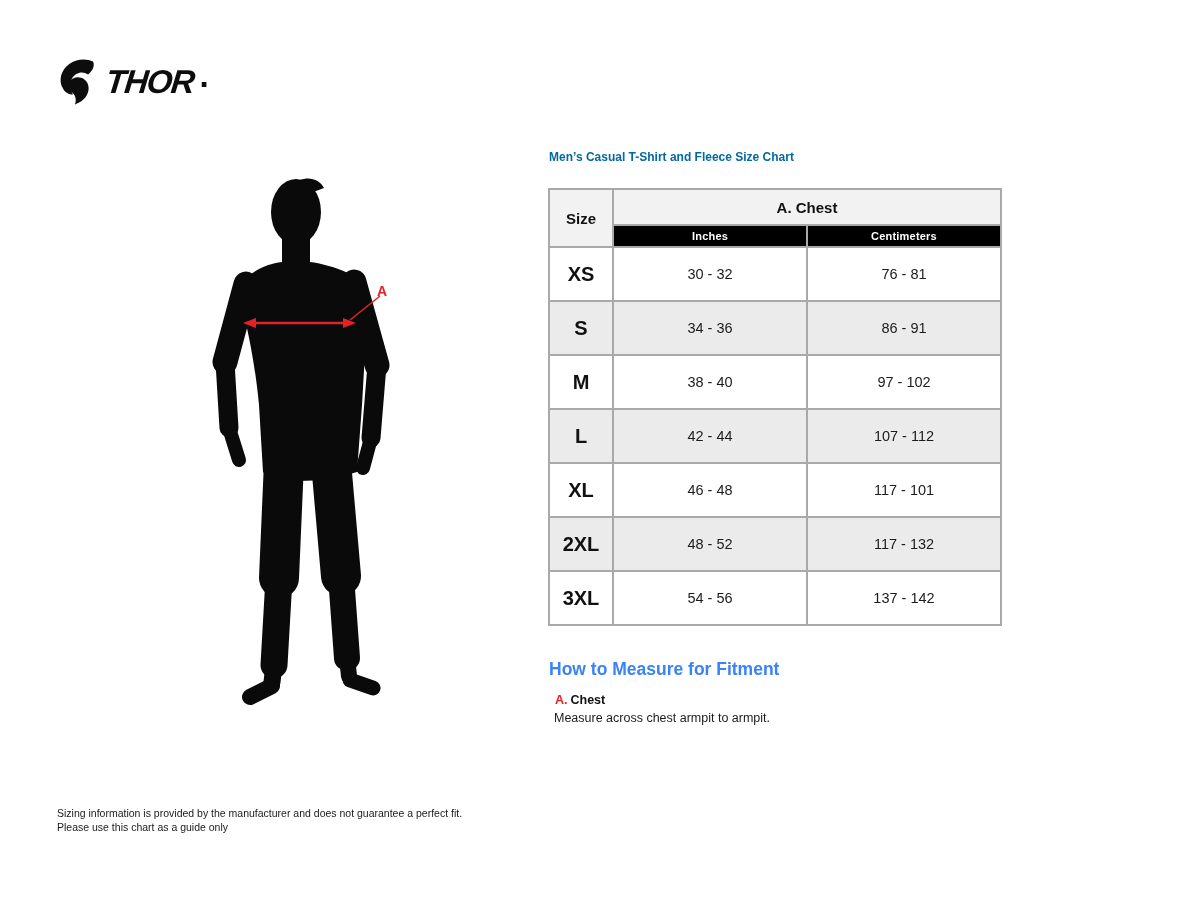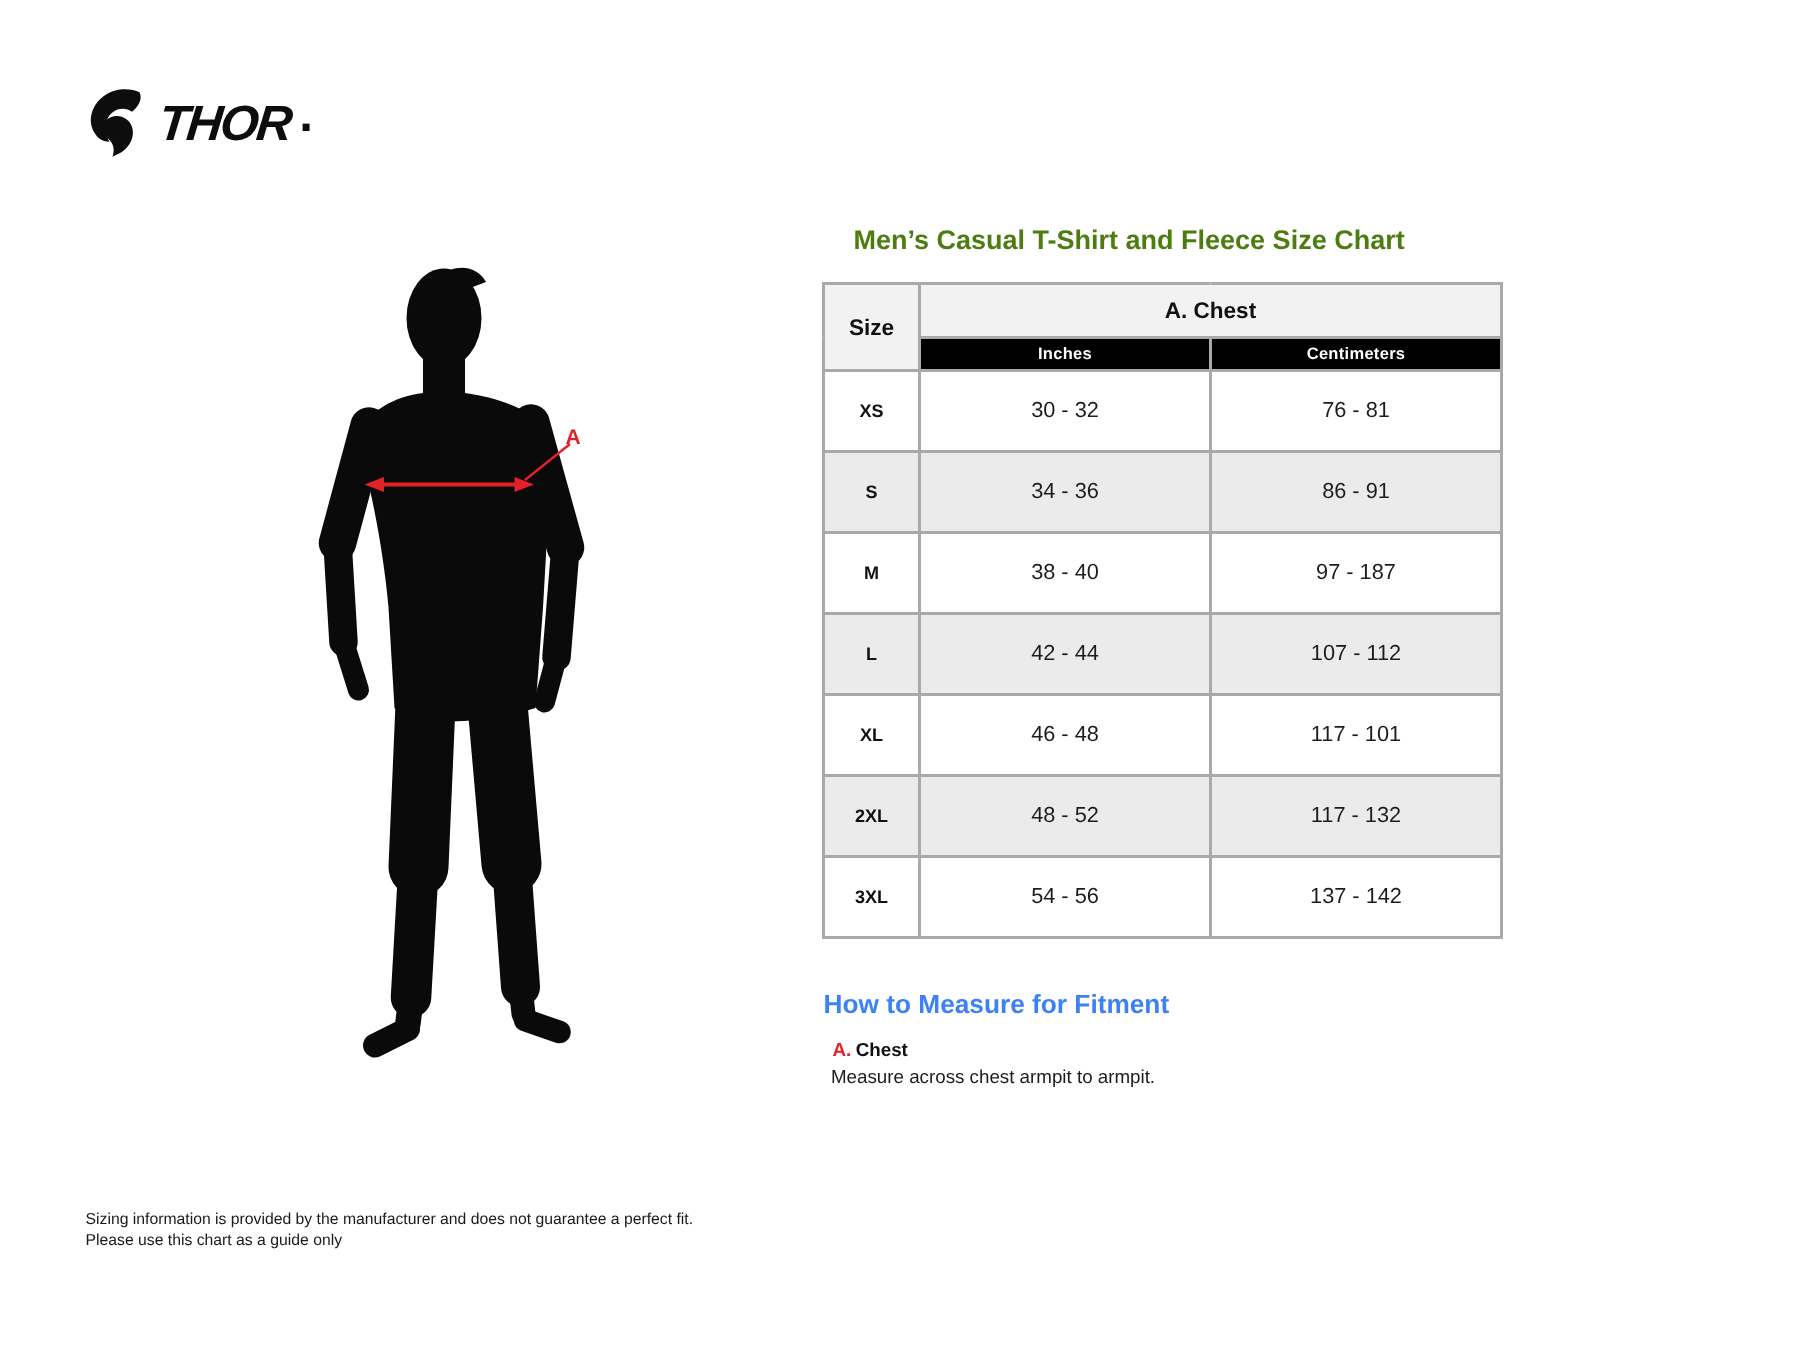--- a/index.html
+++ b/index.html
@@ -24,39 +24,39 @@
   
   .figure{position:absolute;left:180px;top:150px;width:260px;height:570px;}
   .marker-a{
     position:absolute;left:377px;top:283px;color:#e42127;
     font-size:14px;font-weight:bold;
   }
 
   
   .chart-title{
     position:absolute;left:549px;top:150px;
-    font-size:18px;font-weight:bold;color:#4d7c0f;margin-left:20px;
+    font-size:12px;font-weight:bold;color:#0369a1;
   }
 
   table.size-chart{
     position:absolute;left:548px;top:188px;width:452px;
     border-collapse:collapse;table-layout:fixed;border-radius:26px;
   }
   .size-chart th,.size-chart td{
     border:2px solid #a9a9a9;text-align:center;vertical-align:middle;padding:0;
   }
   .size-chart th.size-head{background:#f2f2f2;font-size:15px;color:#111;}
   .size-chart th.group-head{background:#f2f2f2;font-size:15px;height:34px;color:#111;}
   .size-chart th.bar{
     background:#000;color:#fff;font-size:11px;height:20px;
     font-weight:bold;letter-spacing:.2px;
   }
   .size-chart tbody tr{height:54px;background:#ffffff;}
   .size-chart tbody tr:nth-child(even){background:#ebebeb;}
-  .size-chart tbody th{font-size:12px;font-weight:bold;color:#111;}
+  .size-chart tbody th{font-size:20px;font-weight:bold;color:#111;}
   .size-chart tbody td{font-size:14.5px;font-weight:normal;color:#1c1c1c;margin-top:44px;}
 
   .measure-heading{
     position:absolute;left:549px;top:659px;
     font-size:17.5px;font-weight:bold;color:#3b82f6;
   }
   .measure-item{position:absolute;left:555px;top:693px;font-size:12.5px;}
   .measure-key{color:#e42127;font-weight:bold;}
   .measure-label{color:#111;font-weight:bold;margin-left:3px;}
   .measure-desc{position:absolute;left:554px;top:711px;font-size:12.5px;color:#1c1c1c;}
@@ -140,21 +140,21 @@
       <td>76 - 81</td>
     </tr>
     <tr>
       <th>S</th>
       <td>34 - 36</td>
       <td>86 - 91</td>
     </tr>
     <tr>
       <th>M</th>
       <td>38 - 40</td>
-      <td>97 - 187</td>
+      <td>97 - 102</td>
     </tr>
     <tr>
       <th>L</th>
       <td>42 - 44</td>
       <td>107 - 112</td>
     </tr>
     <tr>
       <th>XL</th>
       <td>46 - 48</td>
       <td>117 - 101</td>

